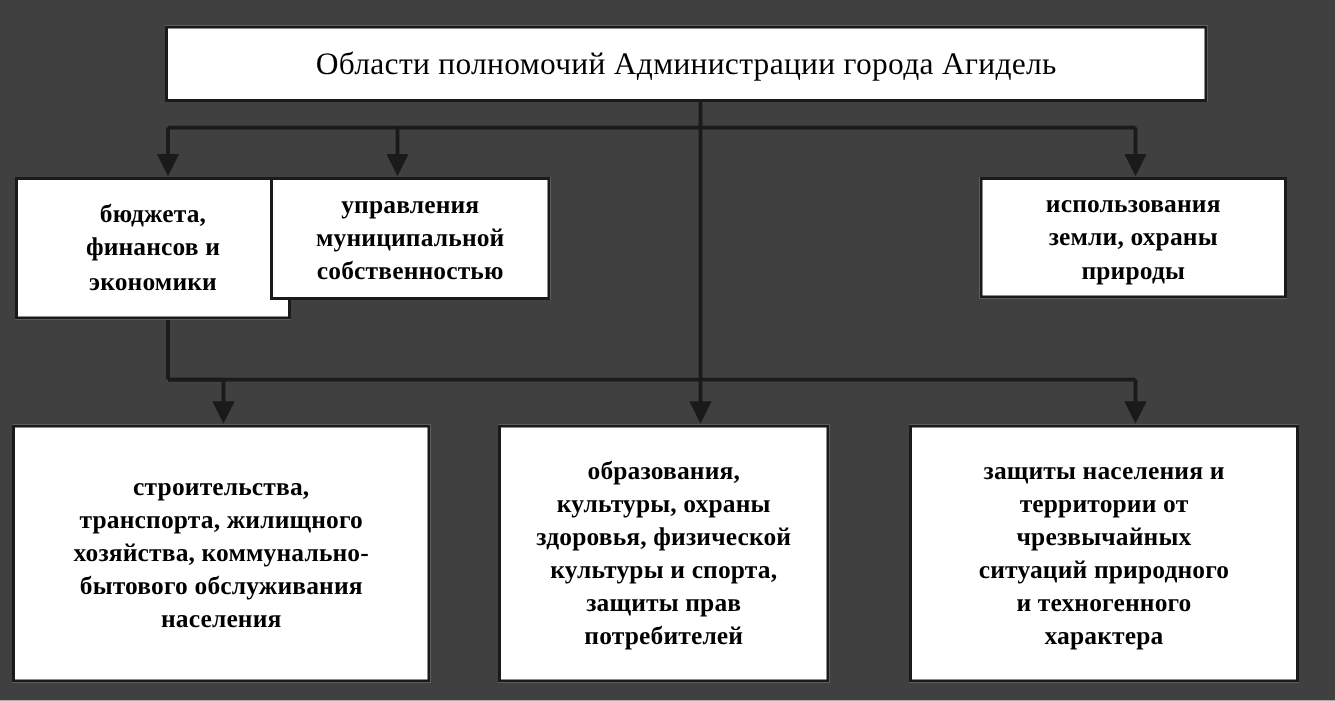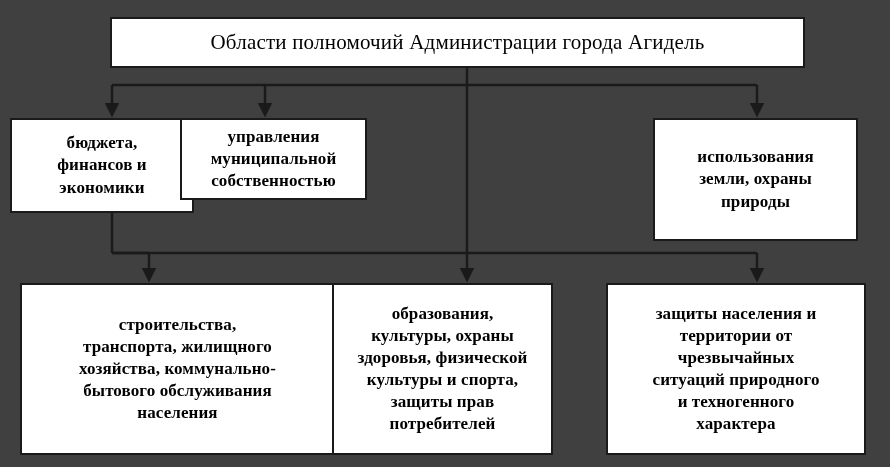--- a/index.html
+++ b/index.html
@@ -91,25 +91,25 @@
   <div class="node node-title" style="left:110px; top:17px; width:695px; height:51px;">Области полномочий Администрации города Агидель</div>
 
   <div class="node node-mid" style="left:10px; top:118px; width:184px; height:95px;">бюджета,
 финансов и
 экономики</div>
 
   <div class="node node-mid" style="left:180px; top:118px; width:187px; height:82px;">управления
 муниципальной
 собственностью</div>
 
-  <div class="node node-mid" style="left:653px; top:118px; width:205px; height:123px;">использования
+  <div class="node node-mid" style="left:653px; top:118px; width:205px; height:81px;">использования
 земли, охраны
 природы</div>
 
-  <div class="node node-leaf" style="left:20px; top:283px; width:315px; height:172px;">строительства,
+  <div class="node node-leaf" style="left:8px; top:283px; width:279px; height:172px;">строительства,
 транспорта, жилищного
 хозяйства, коммунально-
 бытового обслуживания
 населения</div>
 
   <div class="node node-leaf" style="left:332px; top:283px; width:221px; height:172px;">образования,
 культуры, охраны
 здоровья, физической
 культуры и спорта,
 защиты прав

